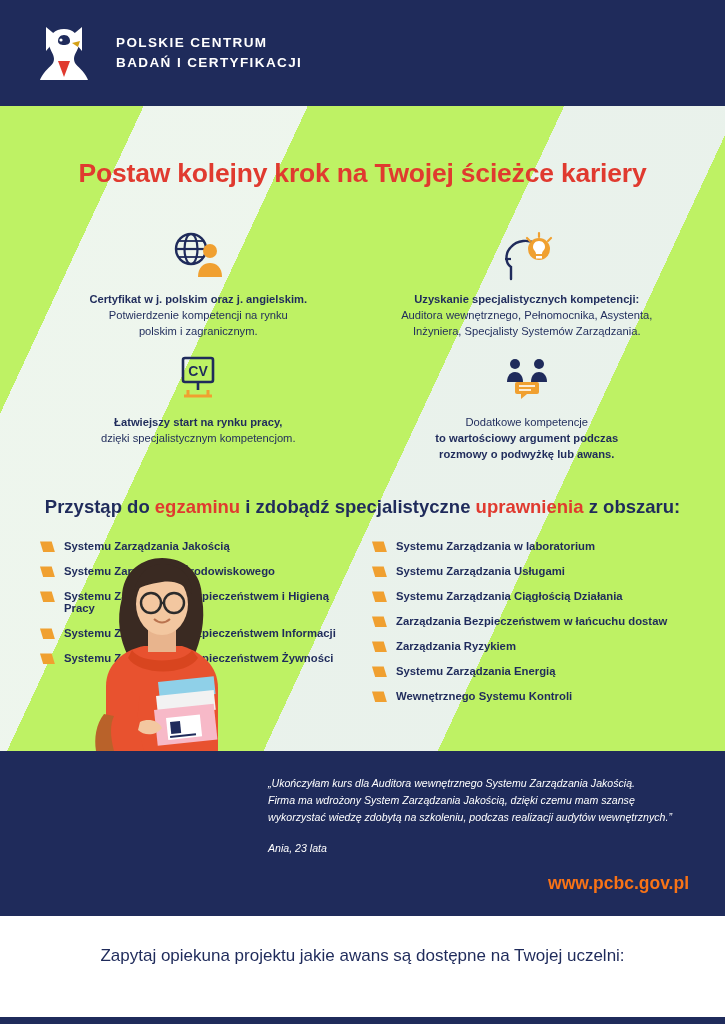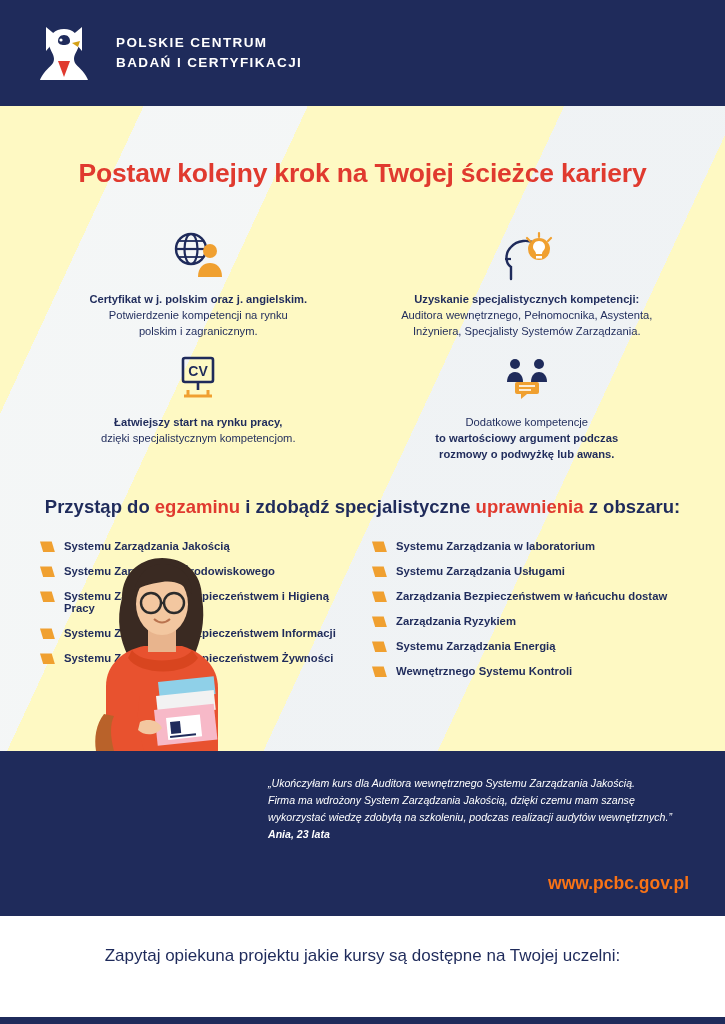--- a/index.html
+++ b/index.html
@@ -37,21 +37,21 @@
     color: #ffffff;
     font-size: 13.5px;
     font-weight: 700;
     letter-spacing: 1.4px;
     line-height: 1.5;
   }
 
   
   .content {
     position: relative;
-    background: #fef9c3;
+    background: #bef264;
     padding: 0;
     height: 645px;
     overflow: hidden;
   }
   .bgstripes {
     position: absolute;
     inset: 0;
     background:
       linear-gradient(115deg, rgba(240,243,250,0) 0%, rgba(240,243,250,0) 55%, rgba(238,242,250,0.9) 55%, rgba(238,242,250,0.9) 72%, rgba(240,243,250,0) 72%),
       linear-gradient(115deg, rgba(244,246,252,0) 0%, rgba(244,246,252,0) 14%, rgba(243,246,252,0.9) 14%, rgba(243,246,252,0.9) 30%, rgba(244,246,252,0) 30%);
@@ -156,22 +156,21 @@
   .band .quote {
     color: #ffffff;
     font-size: 10.6px;
     font-style: italic;
     line-height: 1.62;
   }
   .band .author {
     color: #ffffff;
     font-size: 10.6px;
     font-style: italic;
-    margin-top: 2px;
-    font-weight: bold;
+    margin-top: 16px;
   }
   .band .url {
     position: absolute;
     right: 36px;
     bottom: 22px;
     color: #f97316;
     font-size: 17.5px;
     font-weight: 700;
   }
 
@@ -331,20 +330,24 @@
           <li>
               <span class="bullet"></span>
               <span>Systemu Zarządzania w laboratorium</span>
             </li>
           <li>
               <span class="bullet"></span>
               <span>Systemu Zarządzania Usługami</span>
             </li>
           <li>
               <span class="bullet"></span>
+              <span>Systemu Zarządzania Ciągłością Działania</span>
+            </li>
+          <li>
+              <span class="bullet"></span>
               <span>Zarządzania Bezpieczeństwem w łańcuchu dostaw</span>
             </li>
           <li>
               <span class="bullet"></span>
               <span>Zarządzania Ryzykiem</span>
             </li>
           <li>
               <span class="bullet"></span>
               <span>Systemu Zarządzania Energią</span>
             </li>
@@ -399,16 +402,16 @@
     <div class="quote">
       <div>„Ukończyłam kurs dla Auditora wewnętrznego Systemu Zarządzania Jakością.</div>
       <div>Firma ma wdrożony System Zarządzania Jakością, dzięki czemu mam szansę</div>
       <div>wykorzystać wiedzę zdobytą na szkoleniu, podczas realizacji audytów wewnętrznych.”</div>
     </div>
     <div class="author">Ania, 23 lata</div>
     <div class="url">www.pcbc.gov.pl</div>
   </div>
 
   <div class="footer">
-    <p>Zapytaj opiekuna projektu jakie kursy są dostępne na Twojej uczelni:</p>
+    <p>Zapytaj opiekuna projektu jakie awans są dostępne na Twojej uczelni:</p>
   </div>
 
 </div>
 
 </body></html>

